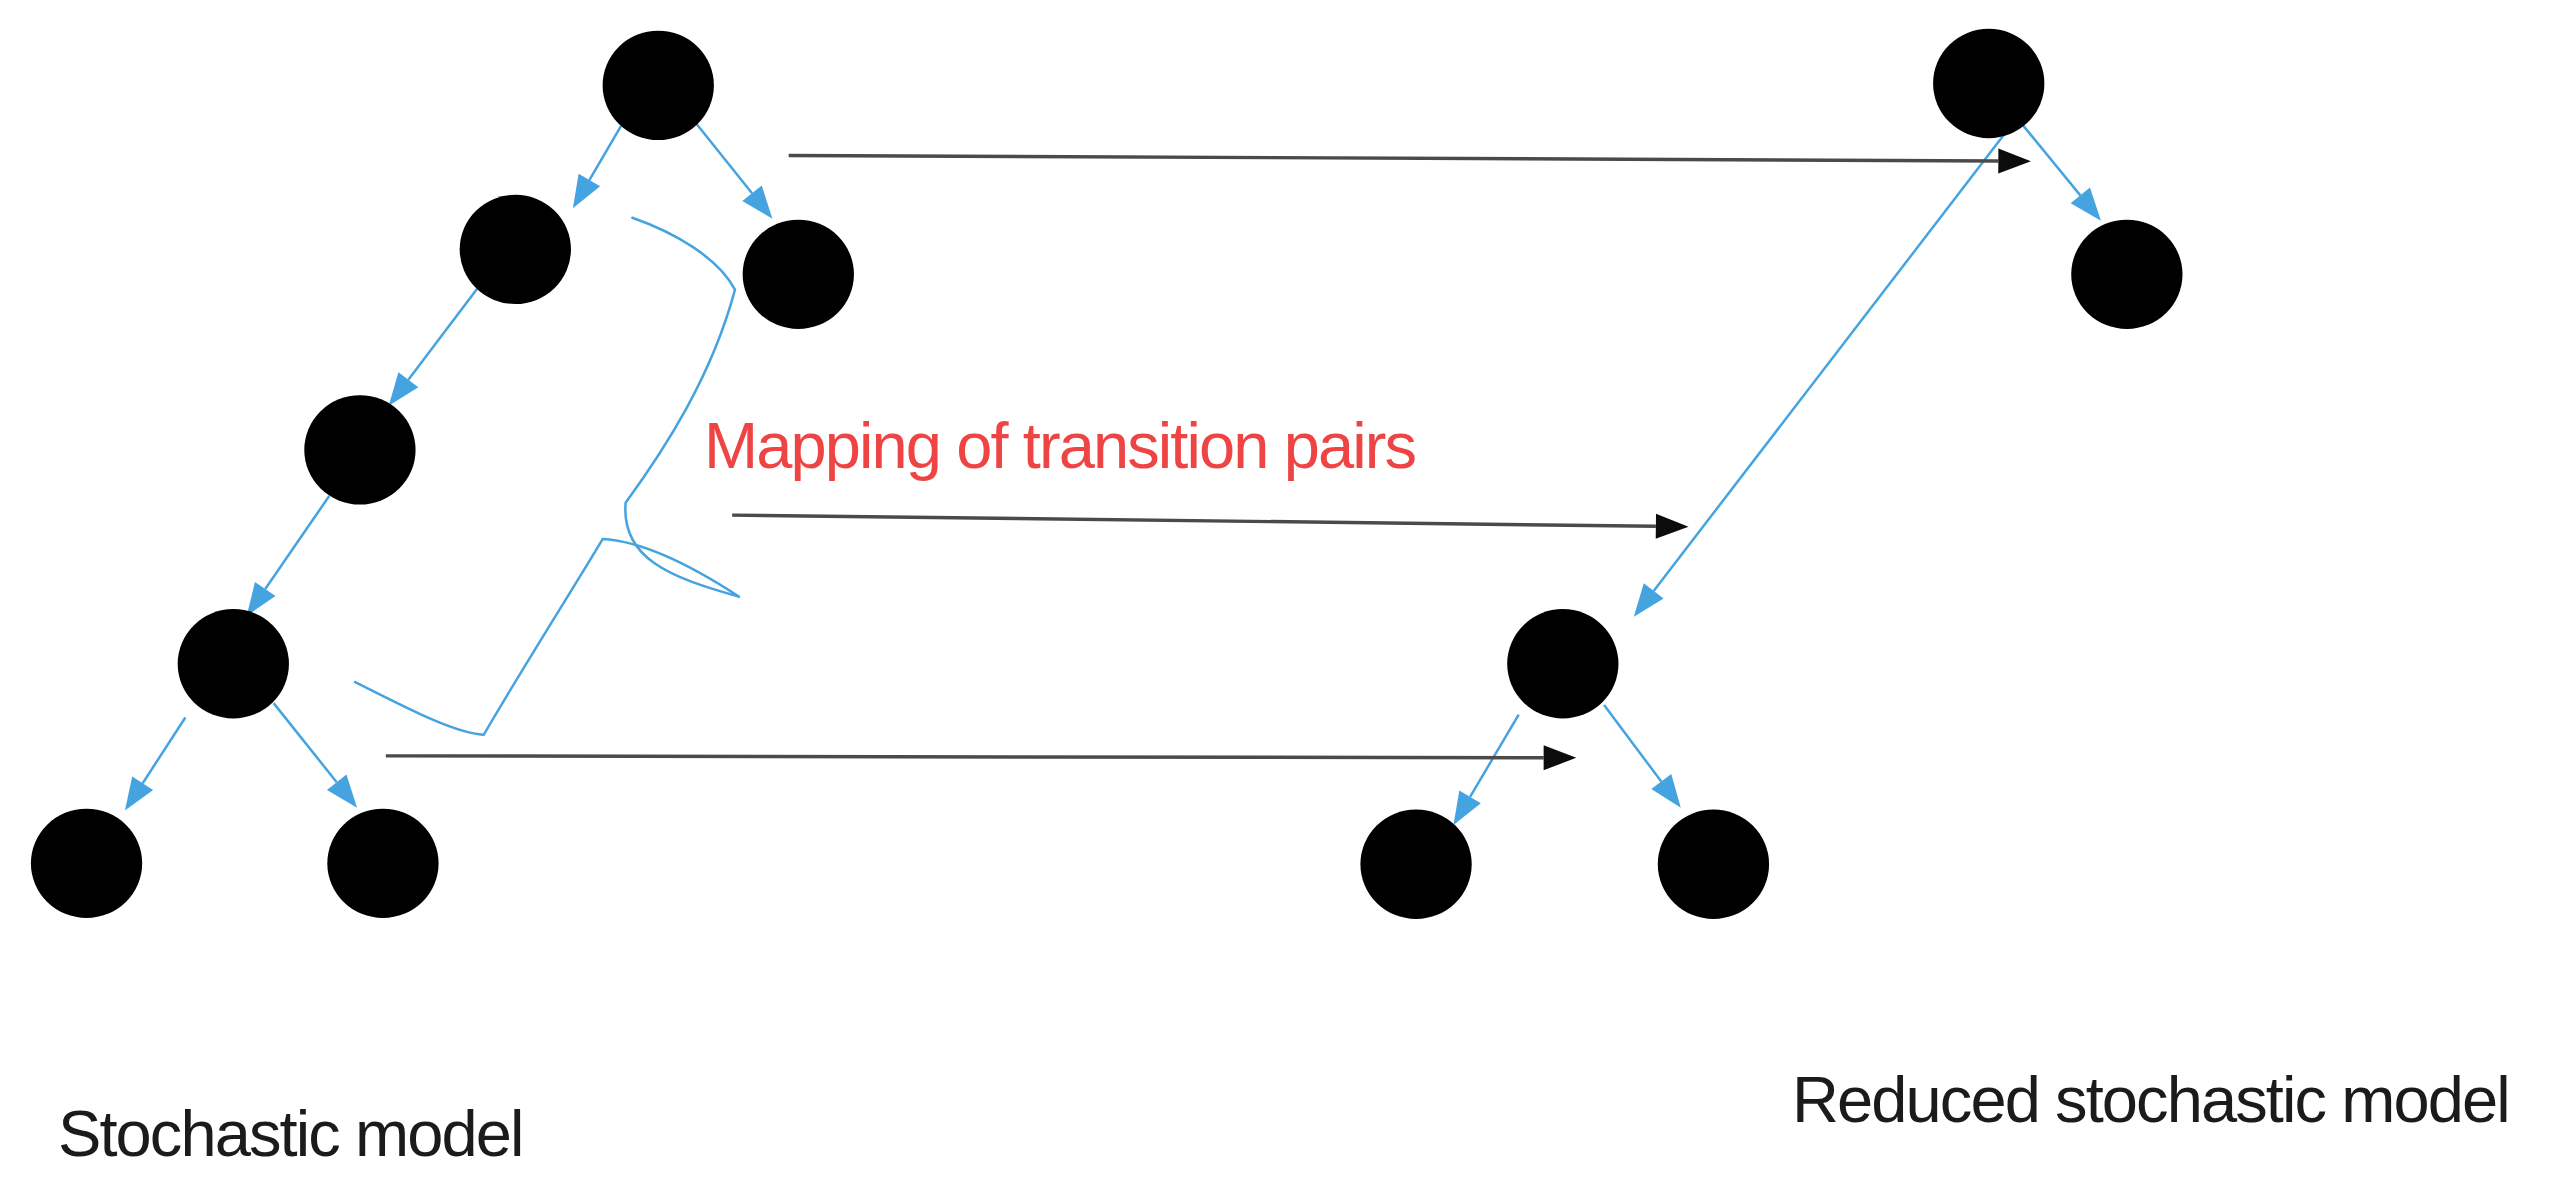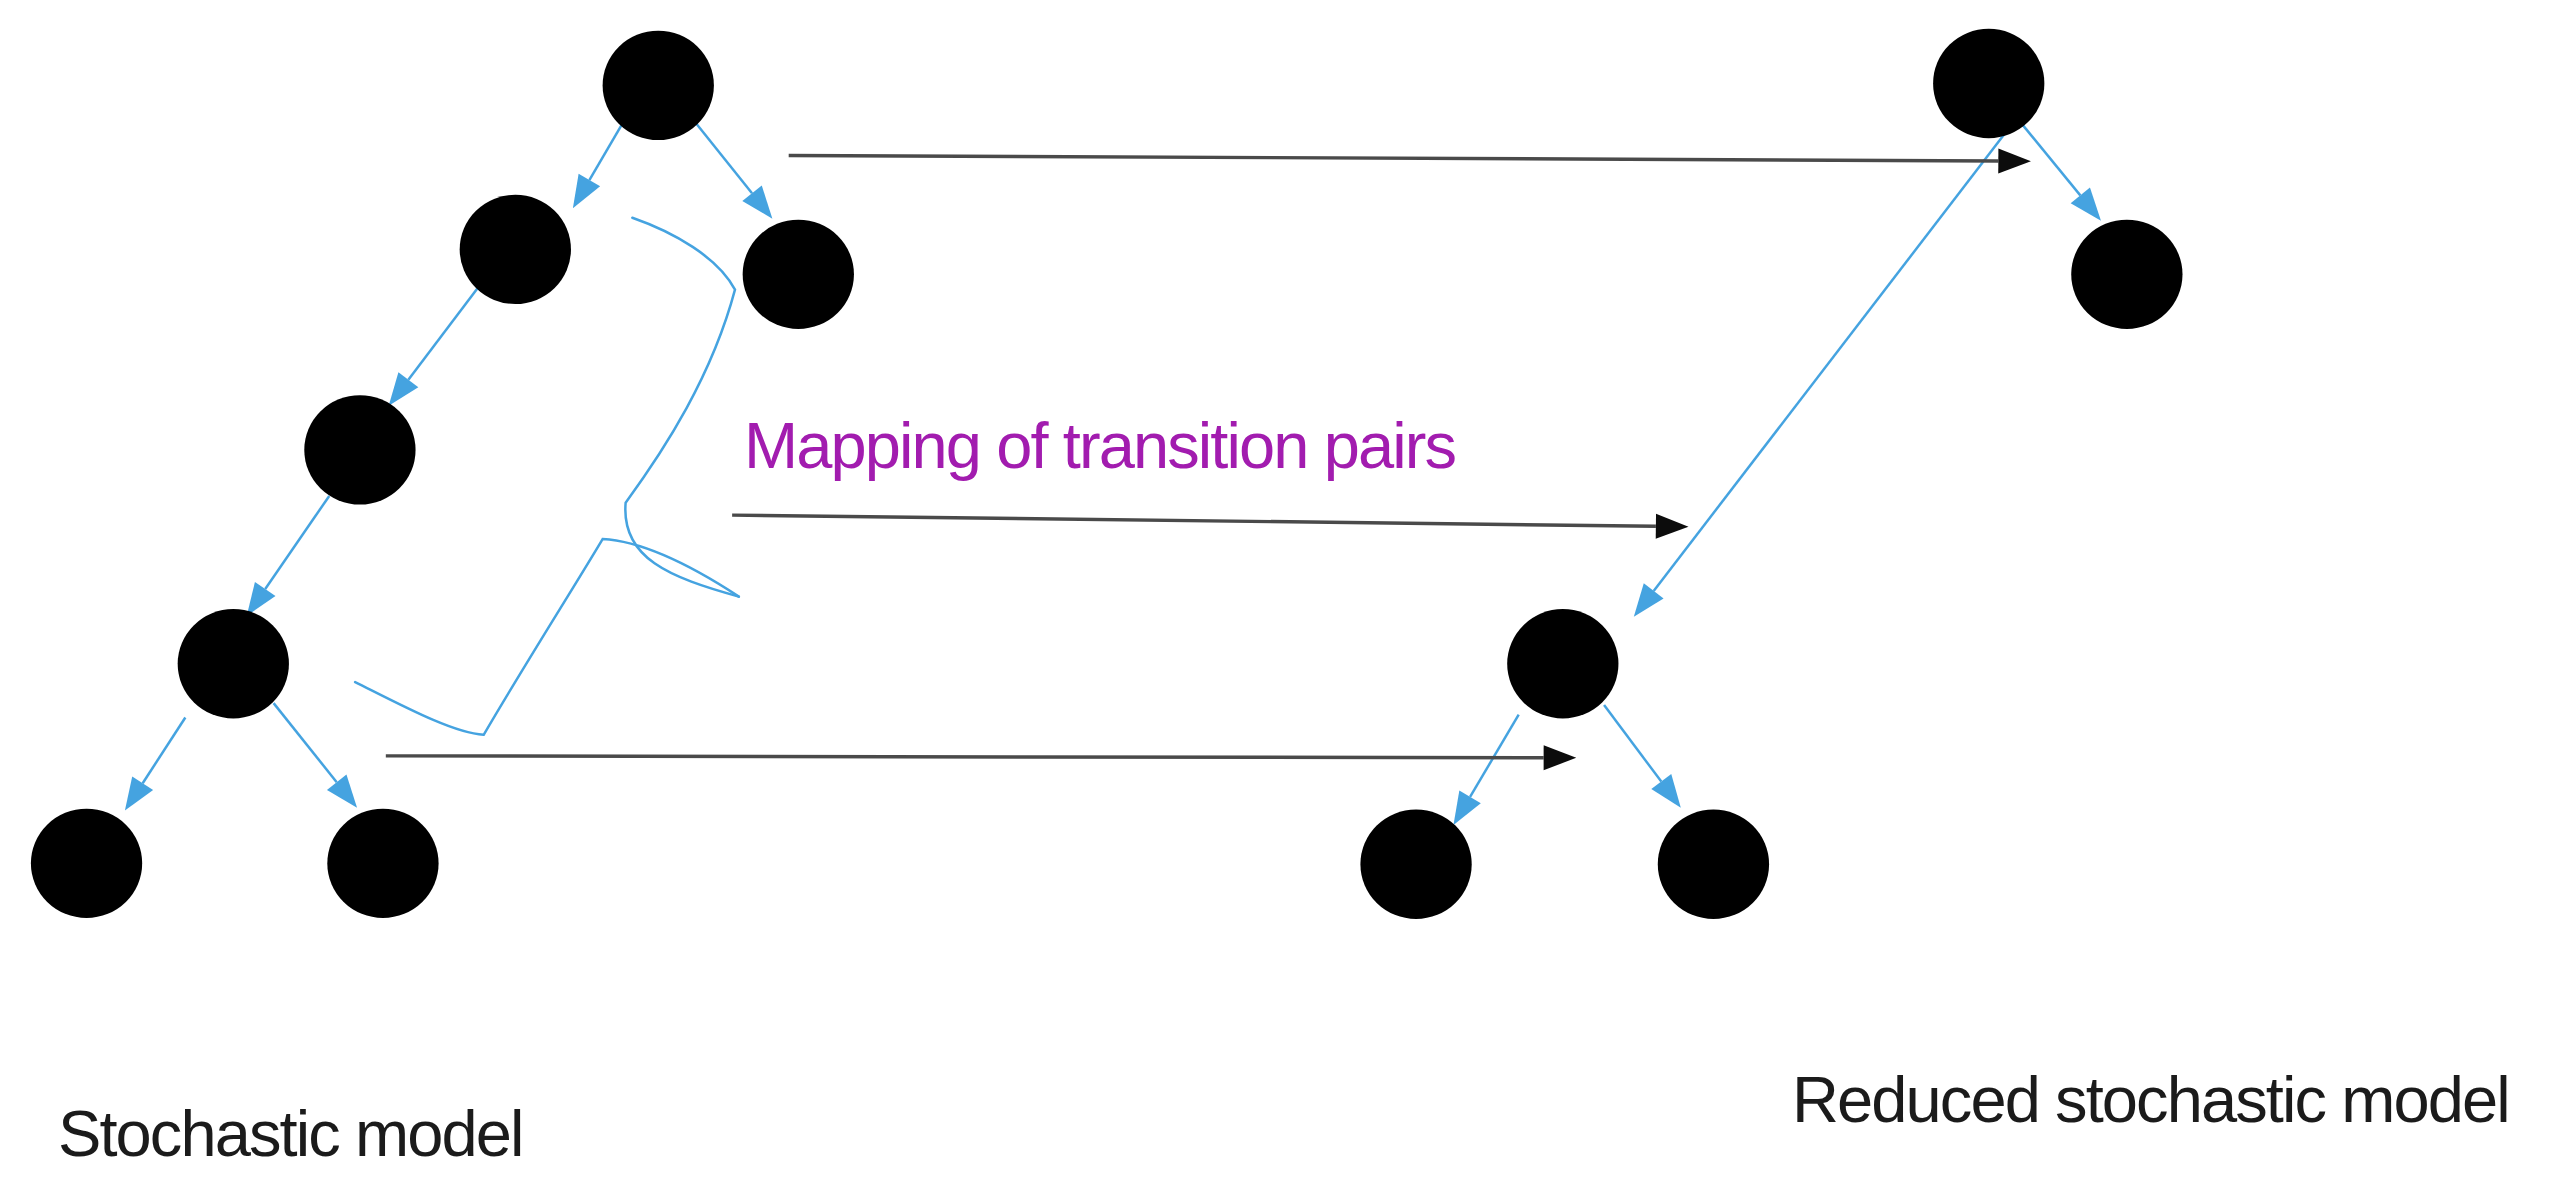--- a/index.html
+++ b/index.html
@@ -66,17 +66,17 @@
       <ellipse cx="1786" cy="901" rx="58" ry="57" fill="#000000"></ellipse>
       <path d="M 659 227 C 702 242 748 268 766 302 C 742 392 693 468 652 524 C 647 582 698 602 770 622" fill="none" stroke="#45a3e0" stroke-width="2.6" stroke-linecap="round"></path>
       <path d="M 770 622 C 712 584 666 564 628 562 C 597 614 546 694 504 766 C 472 764 420 736 370 711" fill="none" stroke="#45a3e0" stroke-width="2.6" stroke-linecap="round"></path>
       <line x1="822" y1="162" x2="2083.0003649260725" y2="167.8424727332482" stroke="#4a4a4a" stroke-width="3.6"></line>
       <polygon points="2117,168 2082.9401339123146,180.842333202691 2083.0605959398304,154.8426122638054" fill="#0c0c0c"></polygon>
       <line x1="763" y1="537" x2="1726.002462486813" y2="548.5908019557089" stroke="#4a4a4a" stroke-width="3.6"></line>
       <polygon points="1760,549 1725.8460044110548,561.5898604166333 1726.1589205625714,535.5917434947845" fill="#0c0c0c"></polygon>
       <line x1="402" y1="788" x2="1609.0000441534357" y2="789.9452055506099" stroke="#4a4a4a" stroke-width="3.6"></line>
       <polygon points="1643,790 1608.9790933345512,802.9451886684138 1609.0209949723203,776.945222432806" fill="#0c0c0c"></polygon>
     </svg>
-  <div class="label" style="left: 744px; top: 405px; color: #a21caf;">Mapping of transition pairs</div>
+  <div class="label" style="left: 704px; top: 405px; color: #ef4444;">Mapping of transition pairs</div>
   <div class="label" style="left: 1792px; top: 1059px; color: rgb(27, 27, 27);">Reduced stochastic model</div>
   <div class="label" style="left: 58px; top: 1093px; color: rgb(27, 27, 27);">Stochastic model</div>
 </div>
 
 
 </body></html>

